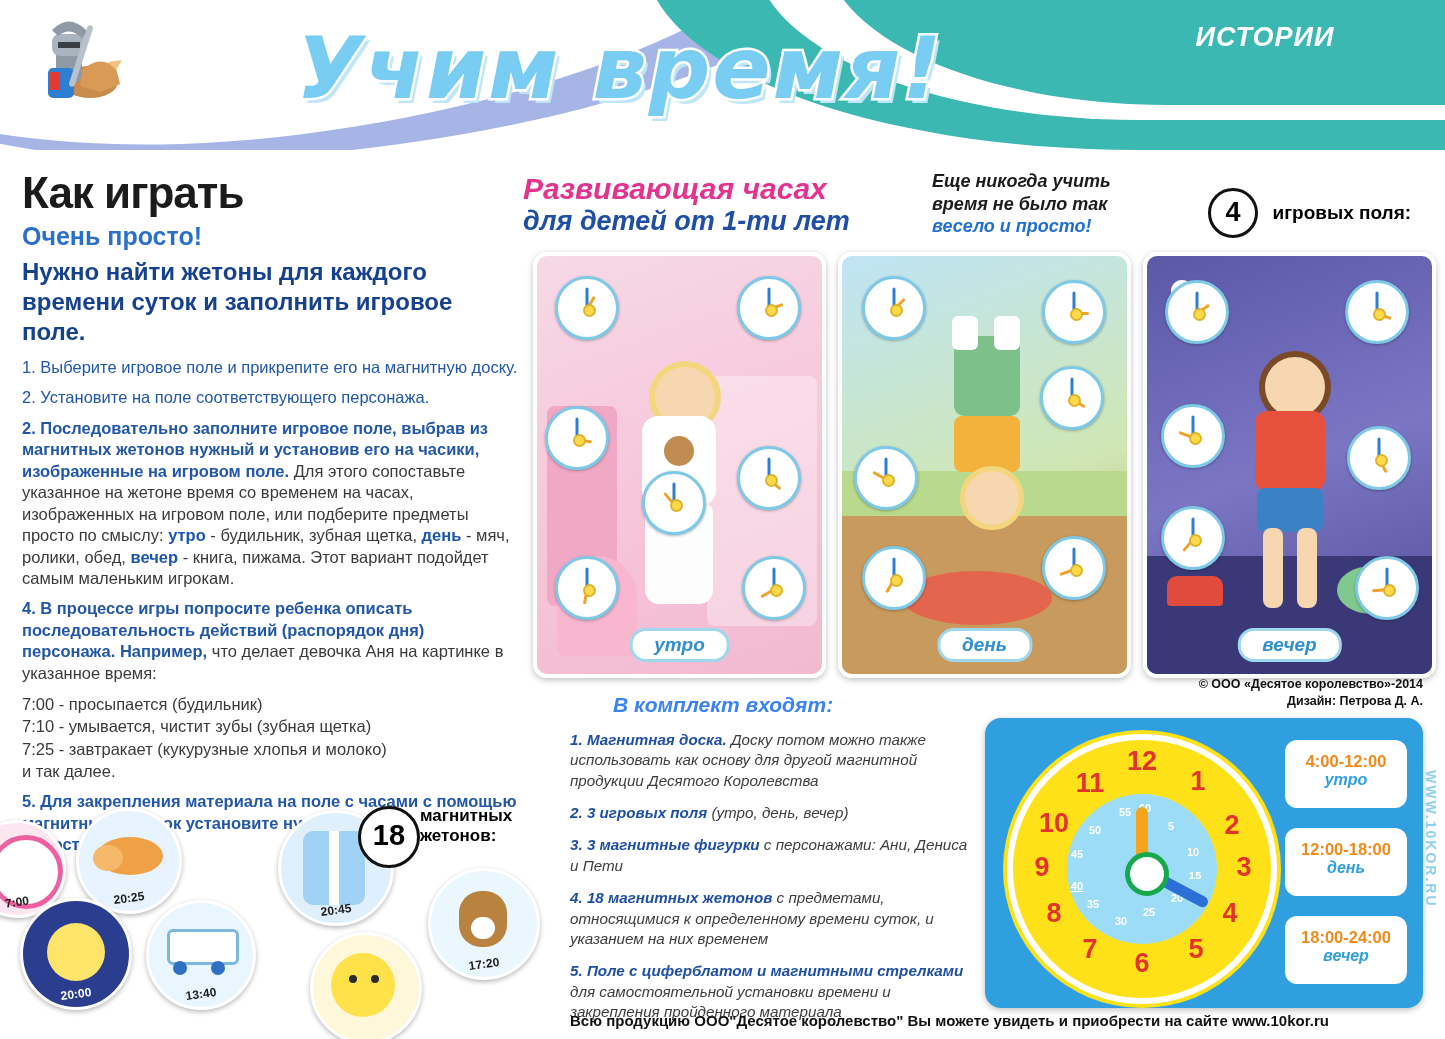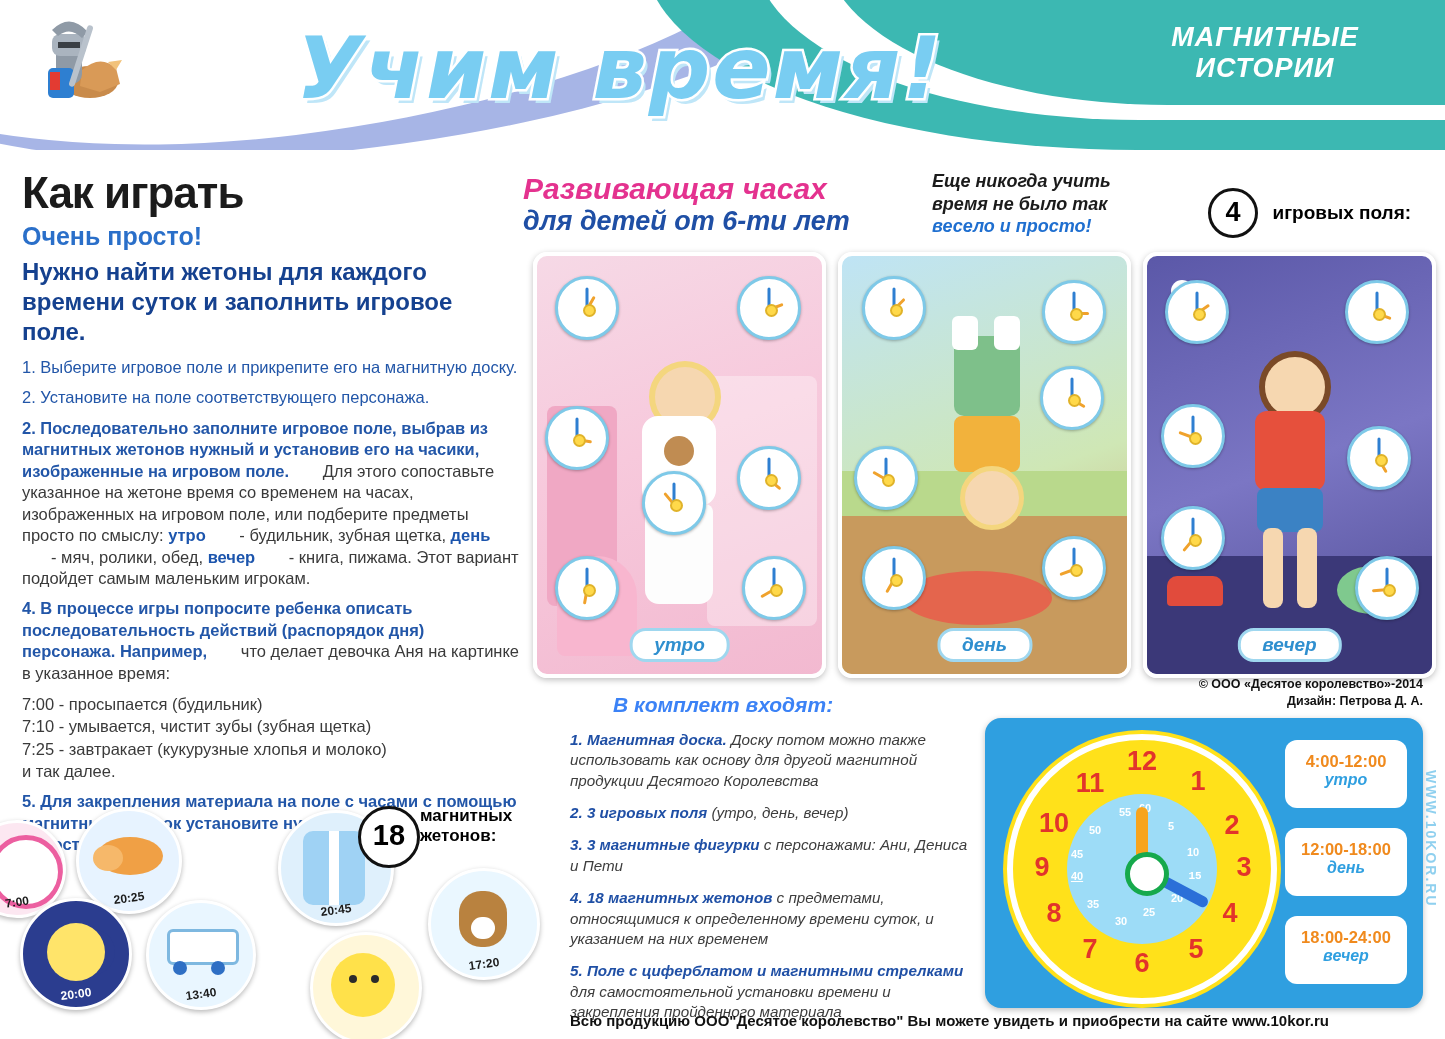--- a/index.html
+++ b/index.html
@@ -67,21 +67,21 @@
   .howto h2{
     margin:4px 0 6px 0;font-size:25px;color:#2a6fc9;font-weight:bold;
   }
   .howto .lead{
     margin:0 0 10px 0;font-size:24px;font-weight:bold;color:#15418f;
     line-height:1.25;
   }
   .howto p{margin:0 0 9px 0;font-size:16.5px;color:#2256a8;line-height:1.3;}
   .b{font-weight:bold;}
   .blue{color:#1c55ad;}
-  .plain{color:#3a3a3a;font-weight:normal;margin-left:29px;}
+  .plain{color:#3a3a3a;font-weight:normal;}
   .howto .times{font-size:16.5px;color:#3a3a3a;line-height:1.35;}
   
   .dev-title{
     position:absolute;left:523px;top:172px;width:400px;
   }
   .dev-title .l1{font-size:30px;font-weight:bold;color:#e4328f;font-style:italic;}
   .dev-title .l2{font-size:27px;font-weight:bold;color:#1f4fa5;font-style:italic;}
   .never{
     position:absolute;left:932px;top:170px;width:225px;
     font-size:18px;font-weight:bold;font-style:italic;color:#1b1b1b;line-height:1.25;
@@ -234,21 +234,20 @@
     <rect x="40" y="24" width="34" height="22" rx="8" fill="#aab4bf"></rect>
     <rect x="46" y="32" width="22" height="6" fill="#3a3f45"></rect>
     <path d="M40 20 q18 -18 36 2 l-6 6 q-12 -12 -24 -2z" fill="#8f9aa6"></path>
     <rect x="36" y="58" width="26" height="30" rx="5" fill="#2e7fd1"></rect>
     <path d="M38 62 l10 0 0 18 -10 0z" fill="#e33b32"></path>
     <rect x="66" y="14" width="6" height="64" rx="3" fill="#b9c2cc" transform="rotate(18 69 46)"></rect>
   </svg>
 </div>
 
 <div class="brand">
-  <div>МАГНИТНЫЕ</div>
   <div>ИСТОРИИ</div>
 </div>
 
 <div class="main-title">
   <span>Учим время!</span>
   <span class="t2">Учим время!</span>
 </div>
 
 <div class="howto">
   <h1>Как играть</h1>
@@ -283,21 +282,21 @@
   </div>
 
   <p style="margin-top:9px">
     <span class="b">5. Для закрепления материала</span>
     <span class="b">на поле с часами с помощью магнитных стрелок установите нужное время самостоятельно.</span>
   </p>
 </div>
 
 <div class="dev-title">
   <div class="l1">Развивающая часах</div>
-  <div class="l2">для детей от 6-ти лет</div>
+  <div class="l2">для детей от 1-ти лет</div>
 </div>
 
 <div class="never">
   <div>Еще никогда учить</div>
   <div>время не было так</div>
   <div class="hl">весело и просто!</div>
 </div>
 
 <div class="fields-badge">
   <span class="circ4">4</span>
@@ -536,21 +535,21 @@
     <div class="hr" style="left:60px;top:28px;">11</div>
 
     <div class="mn" style="left:100px;top:66px;">55</div>
     <div class="mn" style="left:146px;top:80px;">5</div>
     <div class="mn" style="left:168px;top:106px;">10</div>
     <div class="mn" style="left:170px;top:130px;font-family:Liberation Mono, monospace;">15</div>
     <div class="mn" style="left:152px;top:152px;">20</div>
     <div class="mn" style="left:124px;top:166px;">25</div>
     <div class="mn" style="left:96px;top:175px;">30</div>
     <div class="mn" style="left:68px;top:158px;">35</div>
-    <div class="mn" style="left:52px;top:130px;text-decoration:underline;">40</div>
+    <div class="mn" style="left:52px;top:140px;text-decoration:underline;">40</div>
     <div class="mn" style="left:52px;top:108px;">45</div>
     <div class="mn" style="left:70px;top:84px;">50</div>
     <div class="mn" style="left:120px;top:62px;">60</div>
 
     <div class="hh"></div>
     <div class="mm"></div>
     <div class="center"></div>
   </div>
 
   <div class="rangebox" style="top:22px;">

